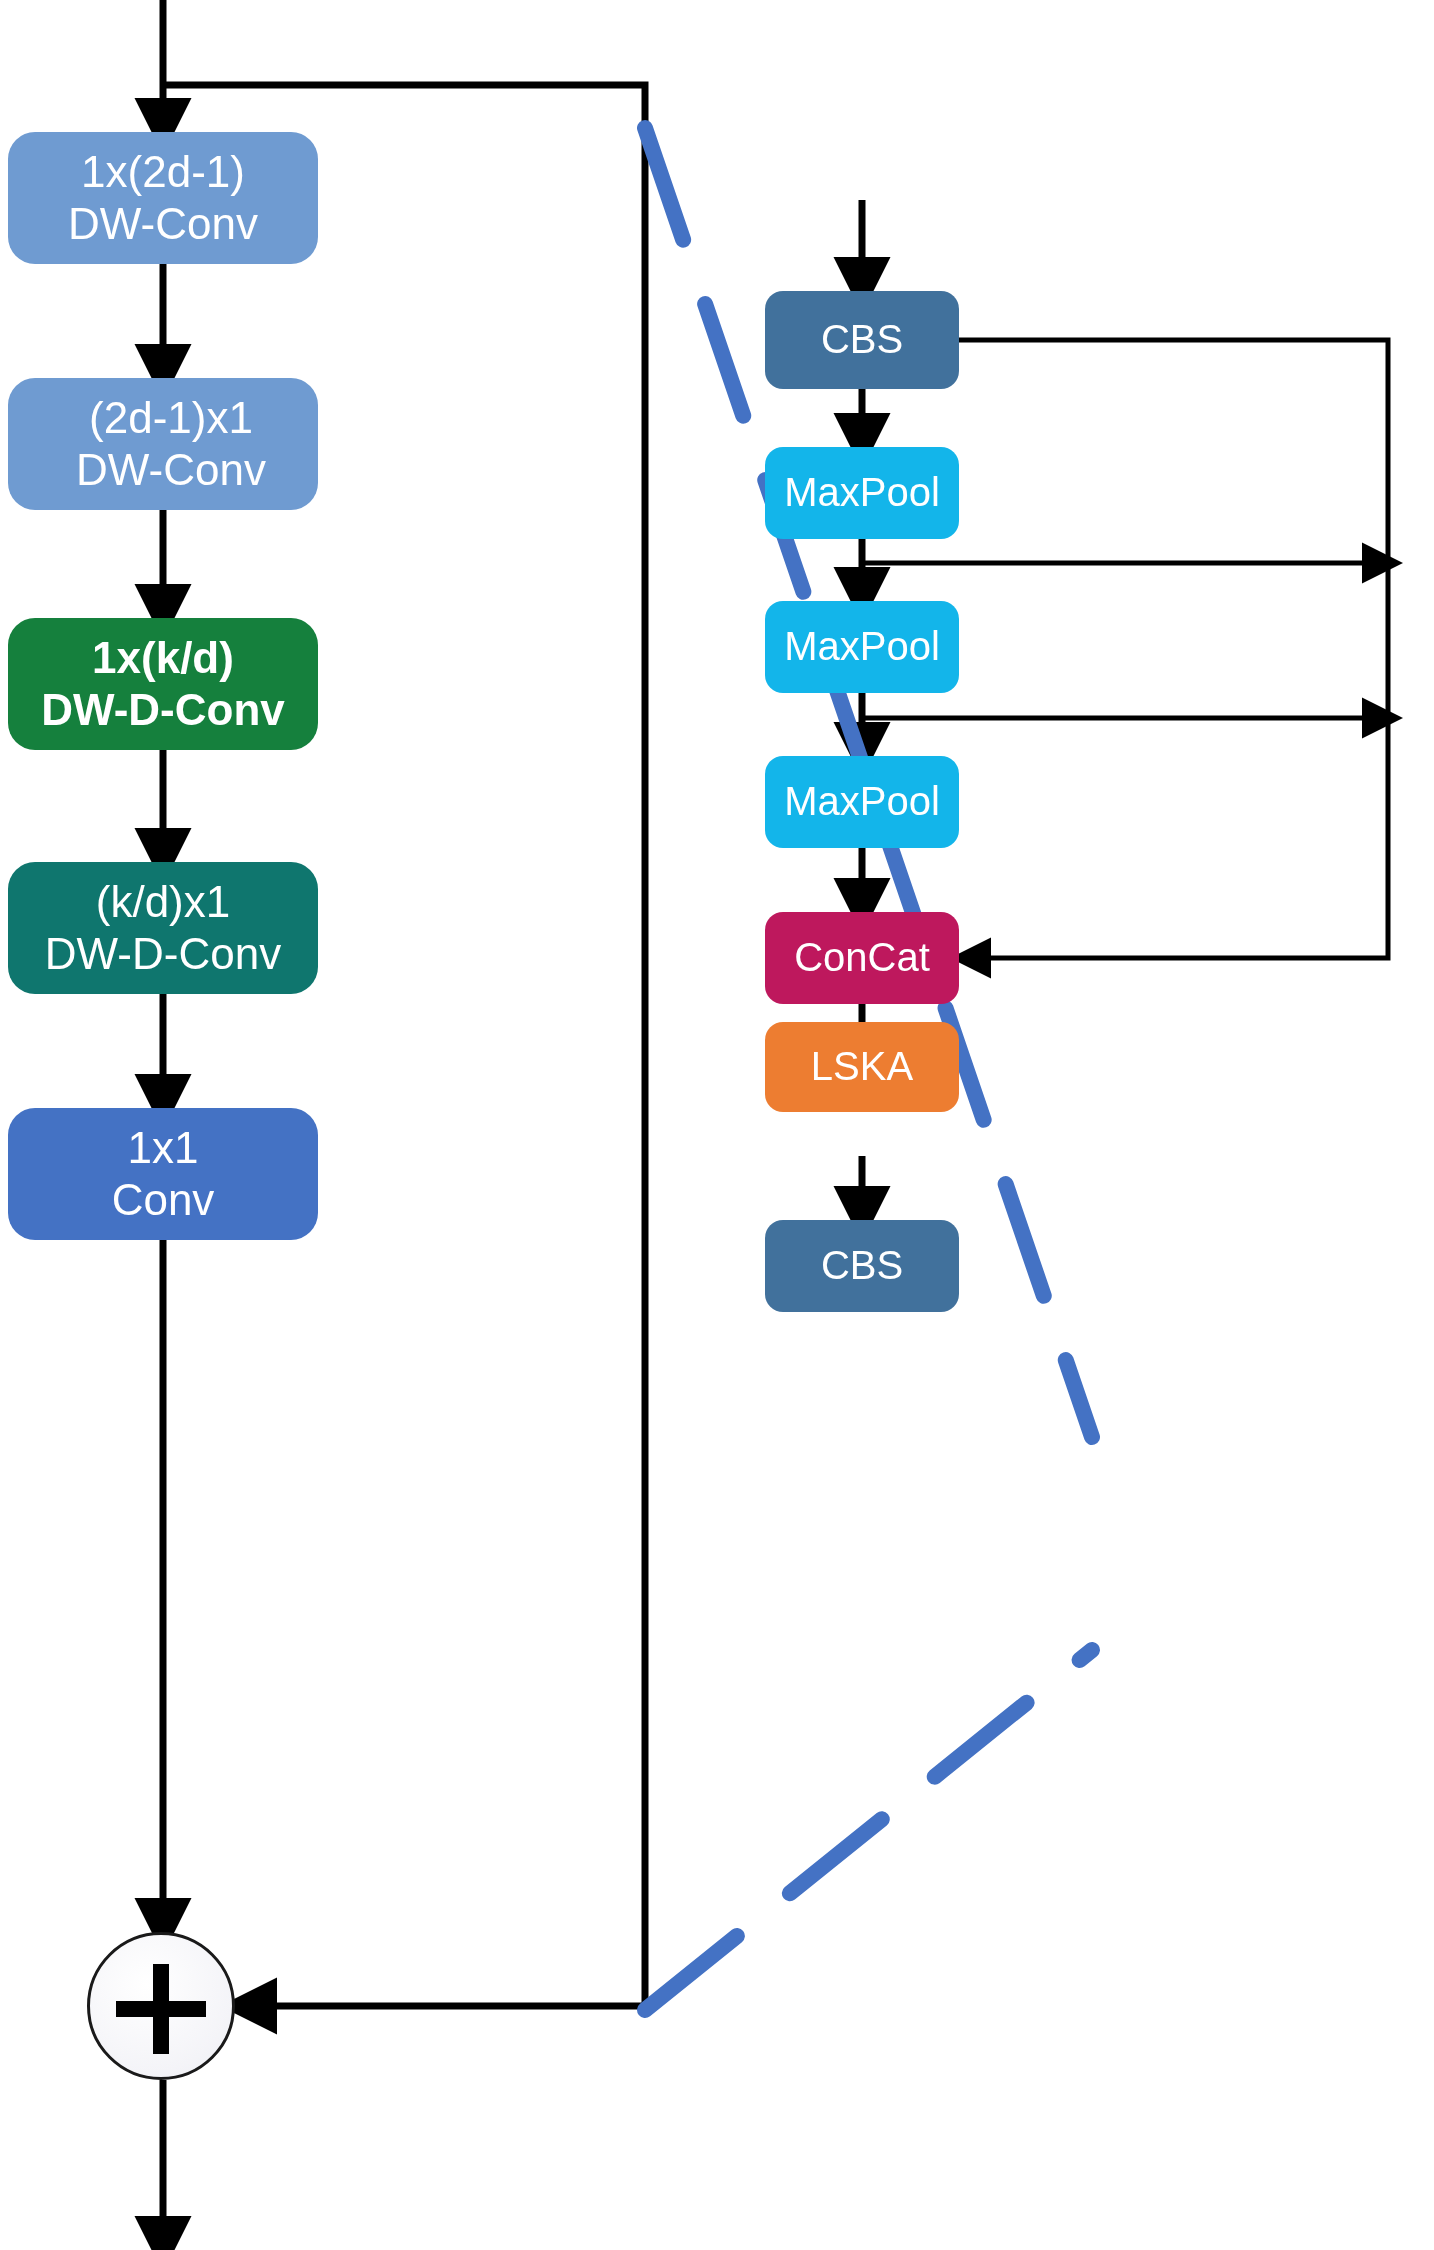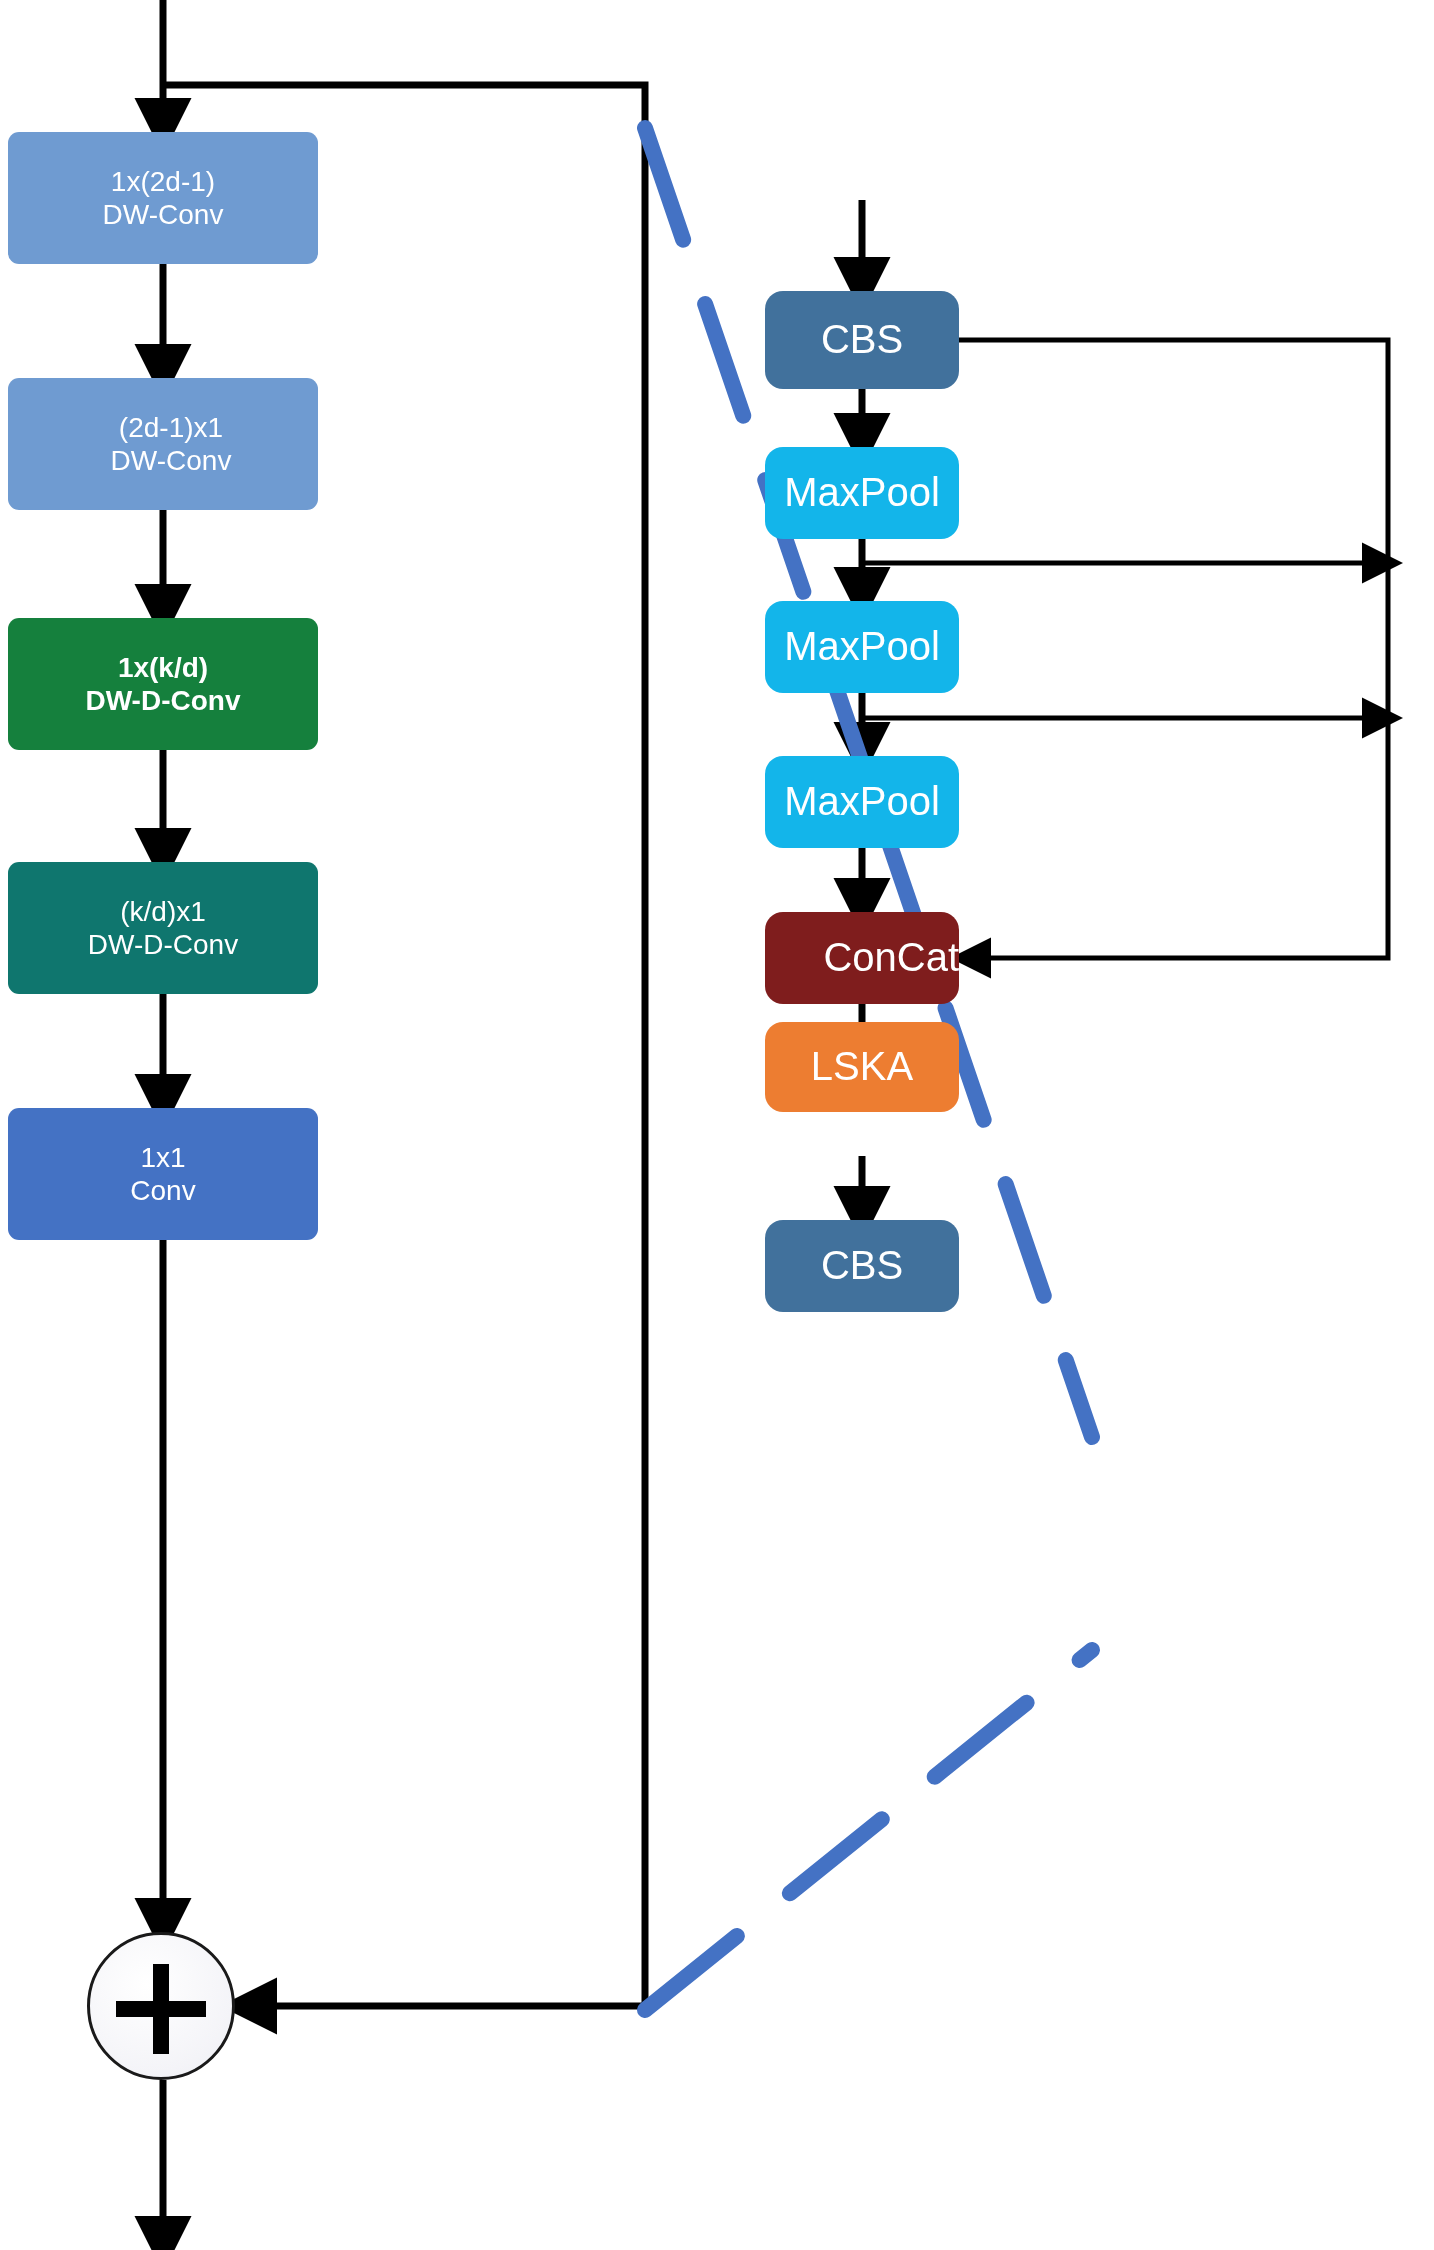--- a/index.html
+++ b/index.html
@@ -38,22 +38,22 @@
     z-index: 3;
   }
   .node .ln {
     display: block;
     white-space: nowrap;
   }
   
   .lnode {
     width: 310px;
     left: 8px;
-    border-radius: 11px;
-    font-size: 28px;
+    border-radius: 27px;
+    font-size: 44px;
   }
   .lnode.tall { height: 132px; }
 
   
   .rnode {
     width: 194px;
     left: 765px;
     height: 100px;
     border-radius: 18px;
     font-size: 40px;
@@ -174,21 +174,21 @@
   </div>
 
   <div class="node rnode" style="top:601px;height:92px;background:#13B5EA;">
     <span class="ln">MaxPool</span>
   </div>
 
   <div class="node rnode" style="top:756px;height:92px;background:#13B5EA;">
     <span class="ln">MaxPool</span>
   </div>
 
-  <div class="node rnode" style="top:912px;height:92px;background:#7f1d1d;align-items:flex-end;">
+  <div class="node rnode" style="top:912px;height:92px;background:#be185d;">
     <span class="ln">ConCat</span>
   </div>
 
   <div class="node rnode" style="top:1022px;height:90px;background:#ED7D31;">
     <span class="ln">LSKA</span>
   </div>
 
   <div class="node rnode" style="top:1220px;height:92px;background:#41719C;">
     <span class="ln">CBS</span>
   </div>

